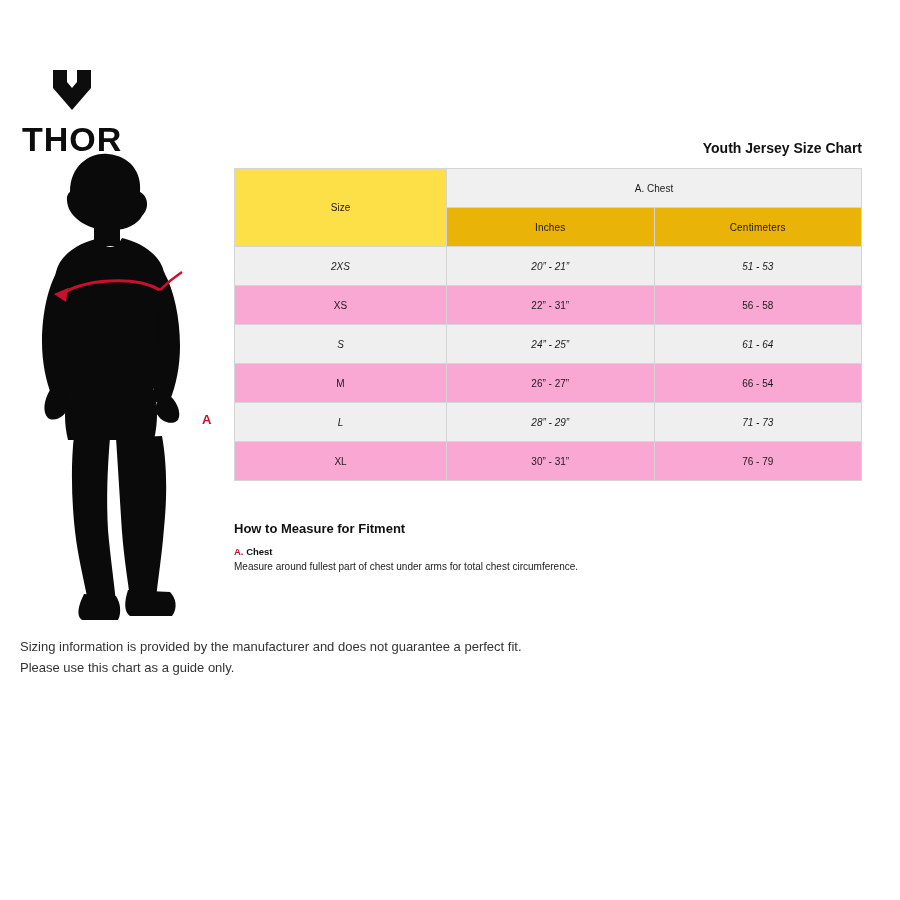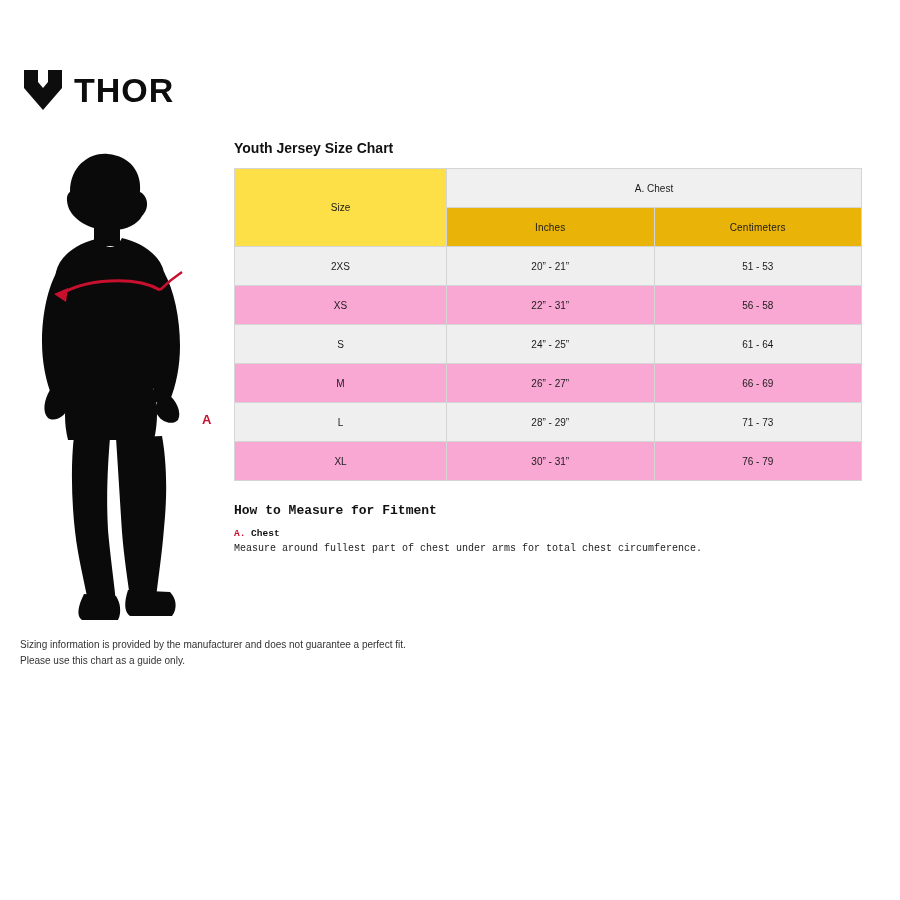--- a/index.html
+++ b/index.html
@@ -15,20 +15,21 @@
     width: 900px; height: 900px;
     overflow: hidden;
   }
 
   
   .brand {
     position: absolute;
     left: 22px; top: 68px;
     display: flex; align-items: center;
     gap: 10px;
+    flex-direction: column;
   }
   .brand-mark { width: 42px; height: 44px; }
   .brand-word {
     font-size: 34px;
     font-weight: bold;
     letter-spacing: 1px;
     color: #0d0d0d;
     font-family: "Liberation Sans", sans-serif;
     line-height: 1;
   }
@@ -51,20 +52,21 @@
   .content {
     position: absolute;
     left: 234px; top: 140px;
     width: 628px;
   }
   .chart-title {
     font-size: 14px;
     font-weight: bold;
     color: #111111;
     margin: 0 0 12px 0;
+    text-align: right;
   }
 
   table.size-table {
     border-collapse: collapse;
     width: 628px;
     table-layout: fixed;
   }
   table.size-table td, table.size-table th {
     border: 1px solid #d5d5d5;
     text-align: center;
@@ -87,28 +89,27 @@
   }
   th.unit {
     background: #eab308;
     color: #ffffff;
     font-size: 8px;
     font-weight: bold;
     height: 16px;
     letter-spacing: 0.2px;
     border: 1px solid #000000;
   }
-  tbody tr.alt td { background: #efefef; }
+  tbody tr.alt td { background: #efefef; font-style: italic; }
   tbody tr td { background: #f9a8d4; }
   td.size-cell { font-size: 10px; }
 
   
   .measure {
-    margin-top: 22px;
-    font-family: Liberation Mono, monospace;
+    margin-top: 40px;
   }
   .measure h3 {
     font-size: 13px;
     font-weight: bold;
     margin: 0 0 10px 0;
     color: #111111;
   }
   .measure-item { margin-bottom: 2px; }
   .measure-label {
     font-size: 9.5px;
@@ -120,21 +121,21 @@
     font-size: 10px;
     color: #222222;
     margin-top: 3px;
     line-height: 1.4;
   }
 
   
   .footer {
     position: absolute;
     left: 20px; top: 637px;
-    font-size: 10px;
+    font-size: 13px;
     color: #333333;
     line-height: 1.6;
   }
 </style>
 </head>
 <body>
 
 <div class="page">
 
   <div class="brand">
@@ -217,21 +218,21 @@
           <td>56 - 58</td>
         </tr>
         <tr class="alt">
           <td class="size-cell">S</td>
           <td>24” - 25”</td>
           <td>61 - 64</td>
         </tr>
         <tr>
           <td class="size-cell">M</td>
           <td>26” - 27”</td>
-          <td>66 - 69</td>
+          <td>66 - 54</td>
         </tr>
         <tr class="alt">
           <td class="size-cell">L</td>
           <td>28” - 29”</td>
           <td>71 - 73</td>
         </tr>
         <tr>
           <td class="size-cell">XL</td>
           <td>30” - 31”</td>
           <td>76 - 79</td>

